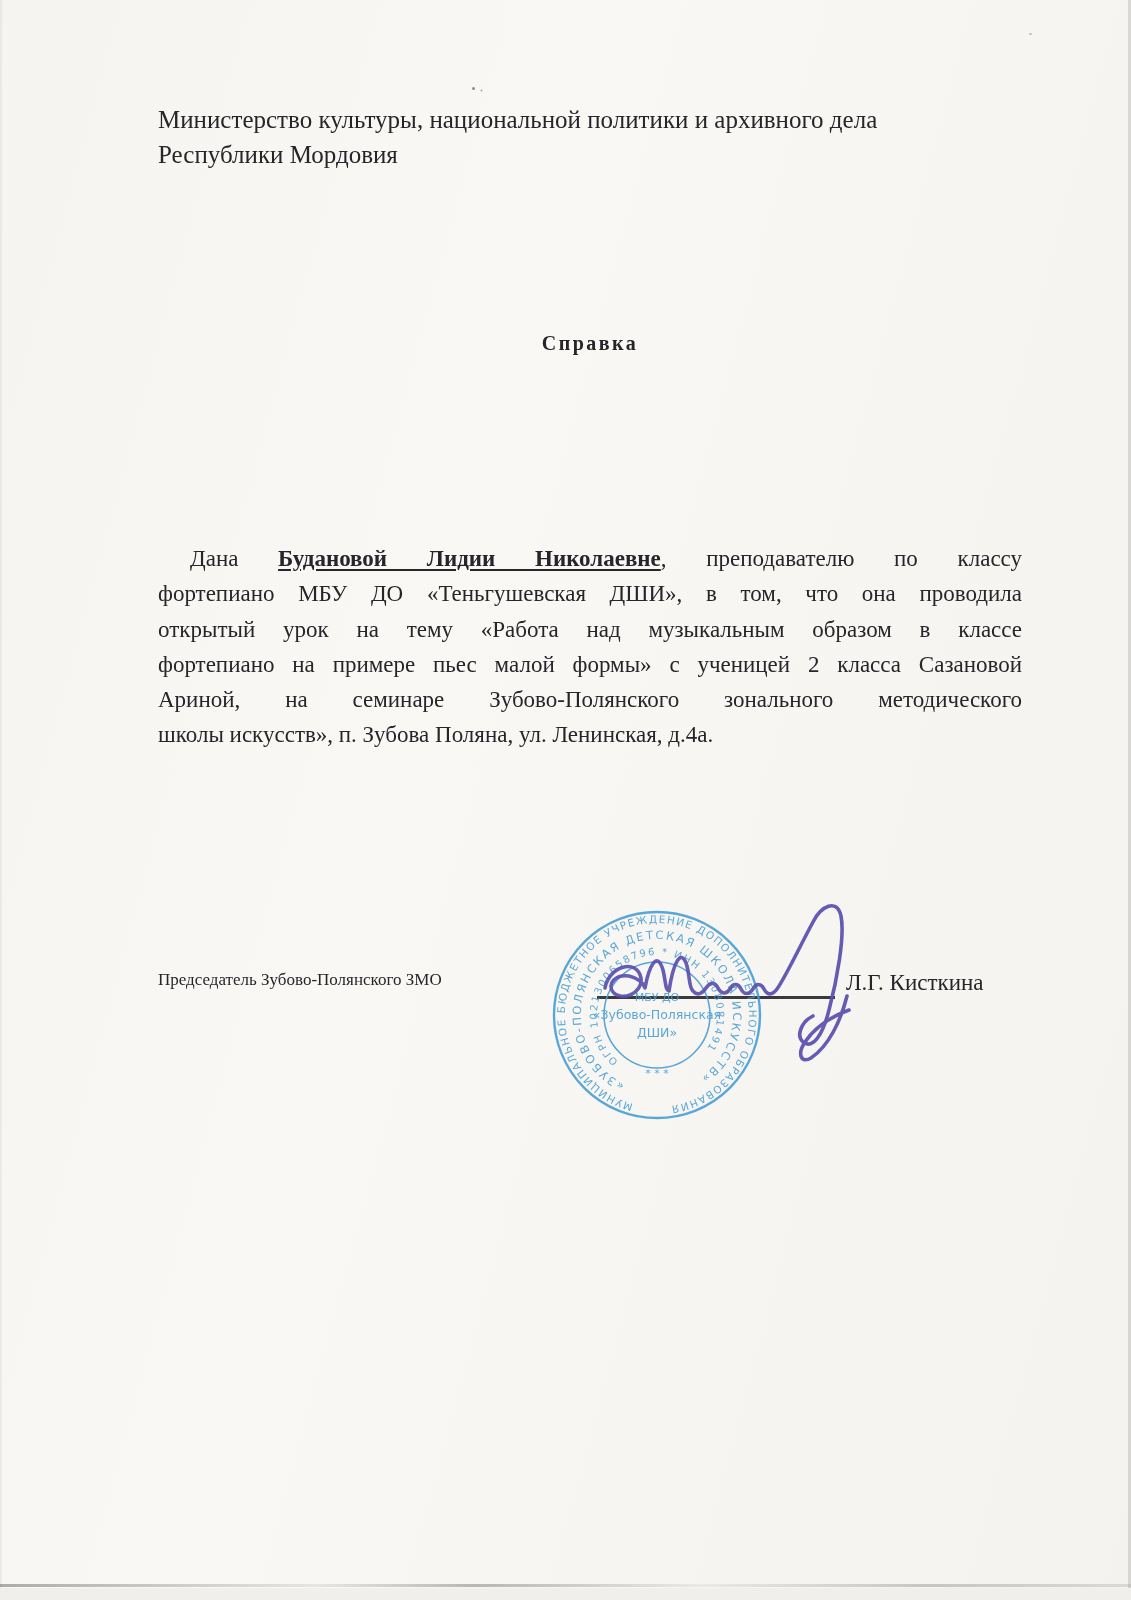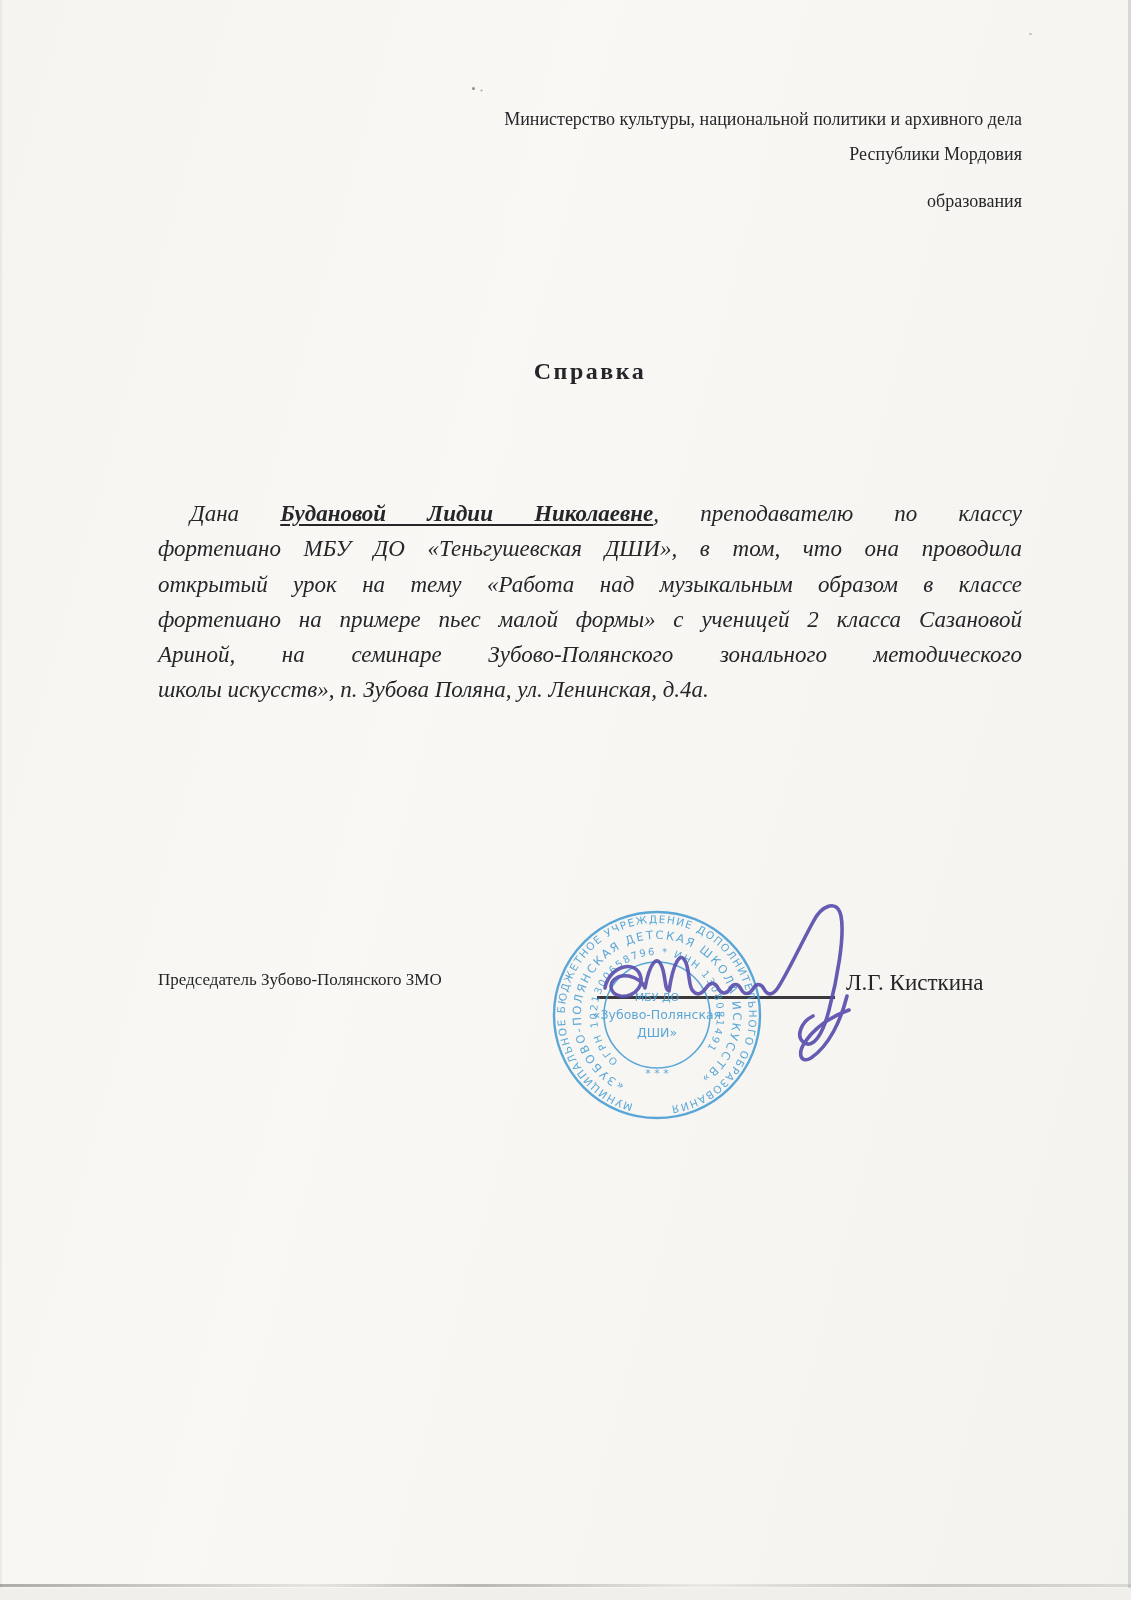--- a/index.html
+++ b/index.html
@@ -6,31 +6,31 @@
   .page {
     position: relative;
     width: 1131px; height: 1600px;
     background: linear-gradient(105deg, #f5f4f0 0%, #f9f8f5 38%, #f6f5f1 70%, #f3f2ee 100%);
     font-family: "Liberation Serif", serif;
     color: #26262a;
     overflow: hidden;
   }
   .header-block {
     position: absolute; top: 102px; left: 158px; width: 864px;
-    text-align: right; font-size: 18px; line-height: 35px;
+    text-align: left; font-size: 25px; line-height: 35px;
   }
   .header-line2 { margin-bottom: 12px; }
   .header-line3 { margin-top: 27px; }
   .doc-title {
-    position: absolute; top: 358px; left: 158px; width: 864px;
-    text-align: center; font-weight: bold; font-size: 24px; letter-spacing: 2.5px;
+    position: absolute; top: 332px; left: 158px; width: 864px;
+    text-align: center; font-weight: bold; font-size: 20px; letter-spacing: 2.5px;
   }
   .body-paragraph {
-    position: absolute; top: 496px; left: 158px; width: 864px;
-    font-size: 23px; line-height: 35.3px; font-style: italic;
+    position: absolute; top: 541px; left: 158px; width: 864px;
+    font-size: 23px; line-height: 35.3px;
   }
   .body-line { text-align: justify; text-align-last: justify; }
   .body-line.lastline { text-align-last: left; }
   .body-line.indent { text-indent: 32px; }
   .body-line span.b { font-weight: bold; }
   .body-line span.u { text-decoration: underline; text-decoration-thickness: 2px; text-underline-offset: 3px; }
   .sign-label { position: absolute; top: 970px; left: 158px; font-size: 17px; }
   .sign-name  { position: absolute; top: 970px; left: 846px; font-size: 23px; }
   .sign-line  {
     position: absolute; top: 996px; left: 597px; width: 238px; height: 2.5px;
@@ -58,21 +58,20 @@
 <body>
 
 <div class="page">
 
   <div class="speck-1"></div>
   <div class="speck-2"></div>
 
   <div class="header-block">
     <div>Министерство культуры, национальной политики и архивного дела</div>
     <div class="header-line2">Республики Мордовия</div>
-    <div>образования</div>
   </div>
 
   <div class="doc-title">Справка</div>
 
   <div class="body-paragraph">
       <div class="body-line indent"><span>Дана </span><span class="b u">Будановой Лидии Николаевне</span><span>, преподавателю по классу</span></div>
       <div class="body-line"><span>фортепиано МБУ ДО «Теньгушевская ДШИ», в том, что она проводила</span></div>
       <div class="body-line"><span>открытый урок на тему «Работа над музыкальным образом в классе</span></div>
       <div class="body-line"><span>фортепиано на примере пьес малой формы» с ученицей 2 класса Сазановой</span></div>
       <div class="body-line"><span>Ариной, на семинаре Зубово-Полянского зонального методического</span></div>

